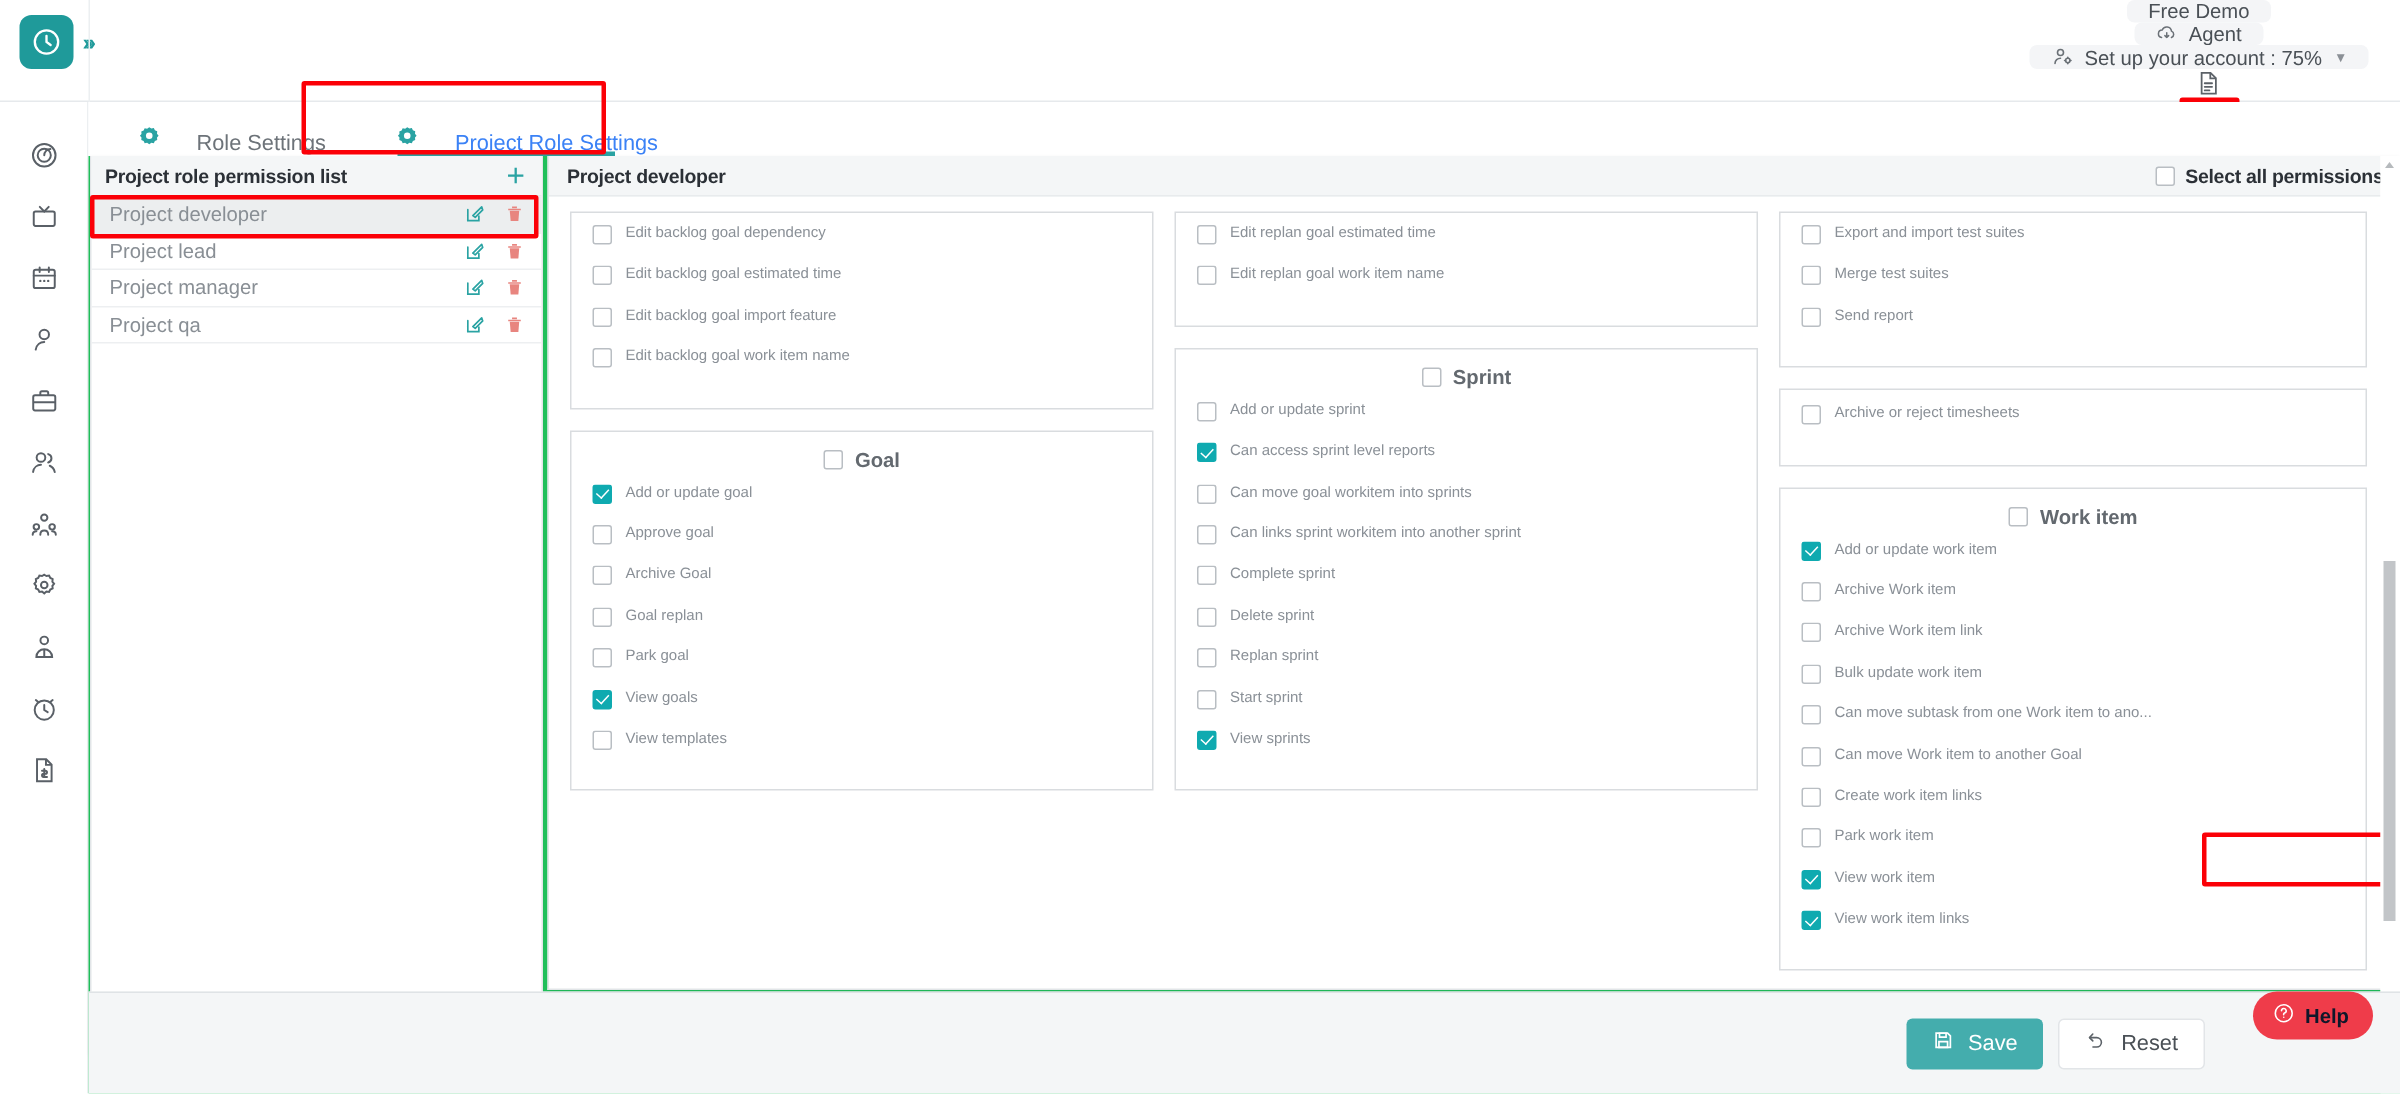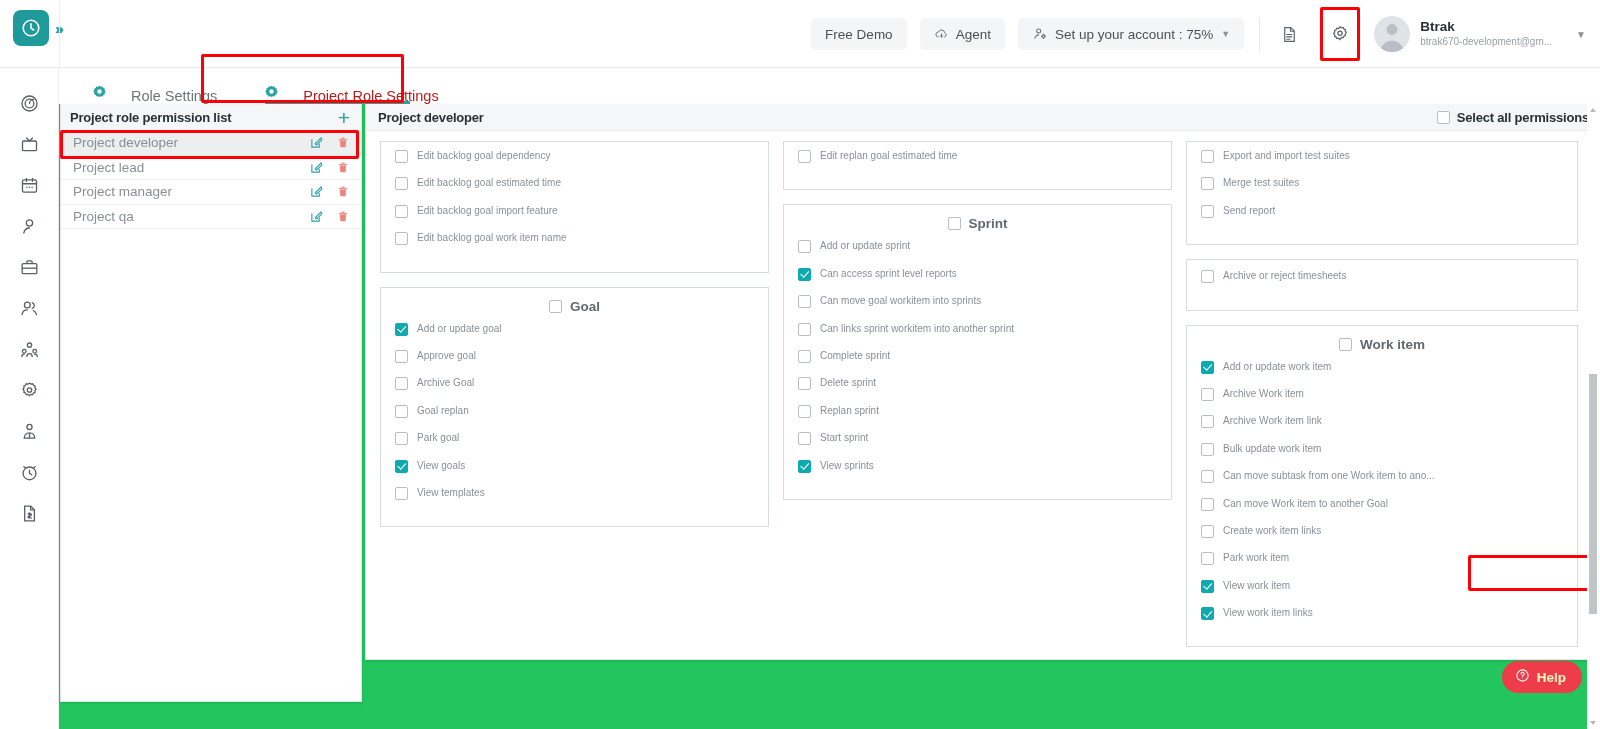--- a/index.html
+++ b/index.html
@@ -25,21 +25,21 @@
   .logo-chevrons {
     margin-left: 6px; color: #1f9a9a; font-size: 15px; letter-spacing: -3px;
     font-weight: 700;
   }
   .header-divider-v {
     position: absolute; left: 59px; top: 0; width: 1px; height: 68px; background: #eceff1;
   }
 
   .hdr-right {
     position: absolute; right: 8px; top: 0; height: 68px;
-    display: flex; align-items: center; gap: 0px;
+    display: flex; align-items: center; gap: 0px; flex-direction: column;
   }
   .pill {
     height: 32px; border-radius: 5px; background: #f4f5f7;
     display: flex; align-items: center; padding: 0 14px;
     font-size: 13.5px; color: #4a5056; white-space: nowrap;
     margin-right: 13px; cursor: pointer;
   }
   .pill .ic { margin-right: 7px; display: flex; align-items: center; }
   .caret-sm { margin-left: 8px; font-size: 9px; color: #8b9096; }
   .hdr-sep { width: 1px; height: 34px; background: #e6e9ec; margin: 0 14px 0 2px; }
@@ -77,21 +77,21 @@
   
   .tabs {
     position: absolute; left: 59px; top: 68px; width: 1541px; height: 36px;
     background: #ffffff; display: flex; align-items: flex-end;
   }
   .tab {
     display: flex; align-items: flex-end; gap: 23px; height: 34px;
     padding: 0 14px; font-size: 14.5px; color: #6d7379; cursor: pointer;
   }
   .tab.first { margin-left: 18px; }
-  .tab.active { color: #b91c1c; }
+  .tab.active { color: #3b82f6; }
   .tab-underline {
     position: absolute; height: 2.5px; background: #2aa3a3; bottom: 0px;
   }
   .tab-highlight {
     position: absolute; border: 3px solid #fb0007; border-radius: 2px;
     pointer-events: none;
   }
 
   
   .body-area {
@@ -183,21 +183,21 @@
   }
   .btn {
     height: 34px; display: flex; align-items: center; gap: 9px; padding: 0 17px;
     font-size: 14.5px; border-radius: 4px; cursor: pointer;
   }
   .btn-save { background: #44adad; color: #ffffff; margin-right: 10px; }
   .btn-reset { background: #ffffff; color: #4a5056; border: 1px solid #e2e5e8; }
 
   .help-btn {
     position: absolute; right: 18px; bottom: 36px; height: 32px;
-    background: #ef3c4a; color: #fef9c3; border-radius: 17px;
+    background: #ef3c4a; color: #0f172a; border-radius: 17px;
     display: flex; align-items: center; gap: 7px; padding: 0 16px 0 13px;
     font-size: 13.5px; font-weight: 700; cursor: pointer; z-index: 20; margin-top: 24px;
   }
 
   
   .vscroll {
     position: absolute; right: 0px; top: 0px; width: 13px; height: 625px;
     background: #ffffff;
   }
   .vscroll .track { position:absolute; top:0; left:0; width:13px; height:625px; background:#fff; }
@@ -543,20 +543,24 @@
               <span>View templates</span>
             </div>
           </div>
         </div>
         <div class="perm-col">
           <div class="group-box no-title">
             <div class="opt">
               <span class="cb"></span>
               <span>Edit replan goal estimated time</span>
             </div>
+            <div class="opt">
+              <span class="cb"></span>
+              <span>Edit replan goal work item name</span>
+            </div>
           </div>
           <div class="group-box">
             <div class="group-title">
               <span class="cb"></span>
               <span>Sprint</span>
             </div>
             <div class="opt">
               <span class="cb"></span>
               <span>Add or update sprint</span>
             </div>
@@ -666,20 +670,40 @@
   <div class="opt-highlight" style="left: 1102px; top: 451px; width: 152px; height: 36px;"></div>
     </div>
 
   <div class="vscroll">
     <div class="track"></div>
     <div class="arrow-up"></div>
     <div class="thumb"></div>
     <div class="arrow-dn"></div>
   </div>
 
+  <div class="footer">
+    <div class="btn btn-save">
+      <span>
+        <svg width="15" height="15" viewBox="0 0 24 24" fill="none" stroke="#ffffff" stroke-width="1.8">
+          <path d="M4.4 4.4h12.2L19.6 7.4v12.2H4.4z"></path>
+          <path d="M8 4.5h7v4.2H8zM7.4 13.4h9.2v6.2H7.4z"></path>
+        </svg>
+      </span>
+      <span>Save</span>
+    </div>
+    <div class="btn btn-reset">
+      <span>
+        <svg width="15" height="15" viewBox="0 0 24 24" fill="none" stroke="#5c6268" stroke-width="1.7">
+          <path d="M5.2 9.2h7.3a5 5 0 0 1 0 10H8.5" stroke-linecap="round"></path>
+          <path d="M8.3 5.4L4.8 9.2l3.5 3.5" stroke-linecap="round" stroke-linejoin="round"></path>
+        </svg>
+      </span>
+      <span>Reset</span>
+    </div>
+  </div>
 </div>
 
 <div class="help-btn">
   <span>
     <svg width="15" height="15" viewBox="0 0 24 24" fill="none" stroke="#ffffff" stroke-width="1.7">
       <circle cx="12" cy="12" r="9"></circle>
       <path d="M9.6 9.4a2.5 2.5 0 1 1 3.2 2.4c-.6.2-.9.8-.9 1.4v.4" stroke-linecap="round"></path>
       <circle cx="12" cy="16.3" r=".85" fill="#ffffff" stroke="none"></circle>
     </svg>
   </span>

